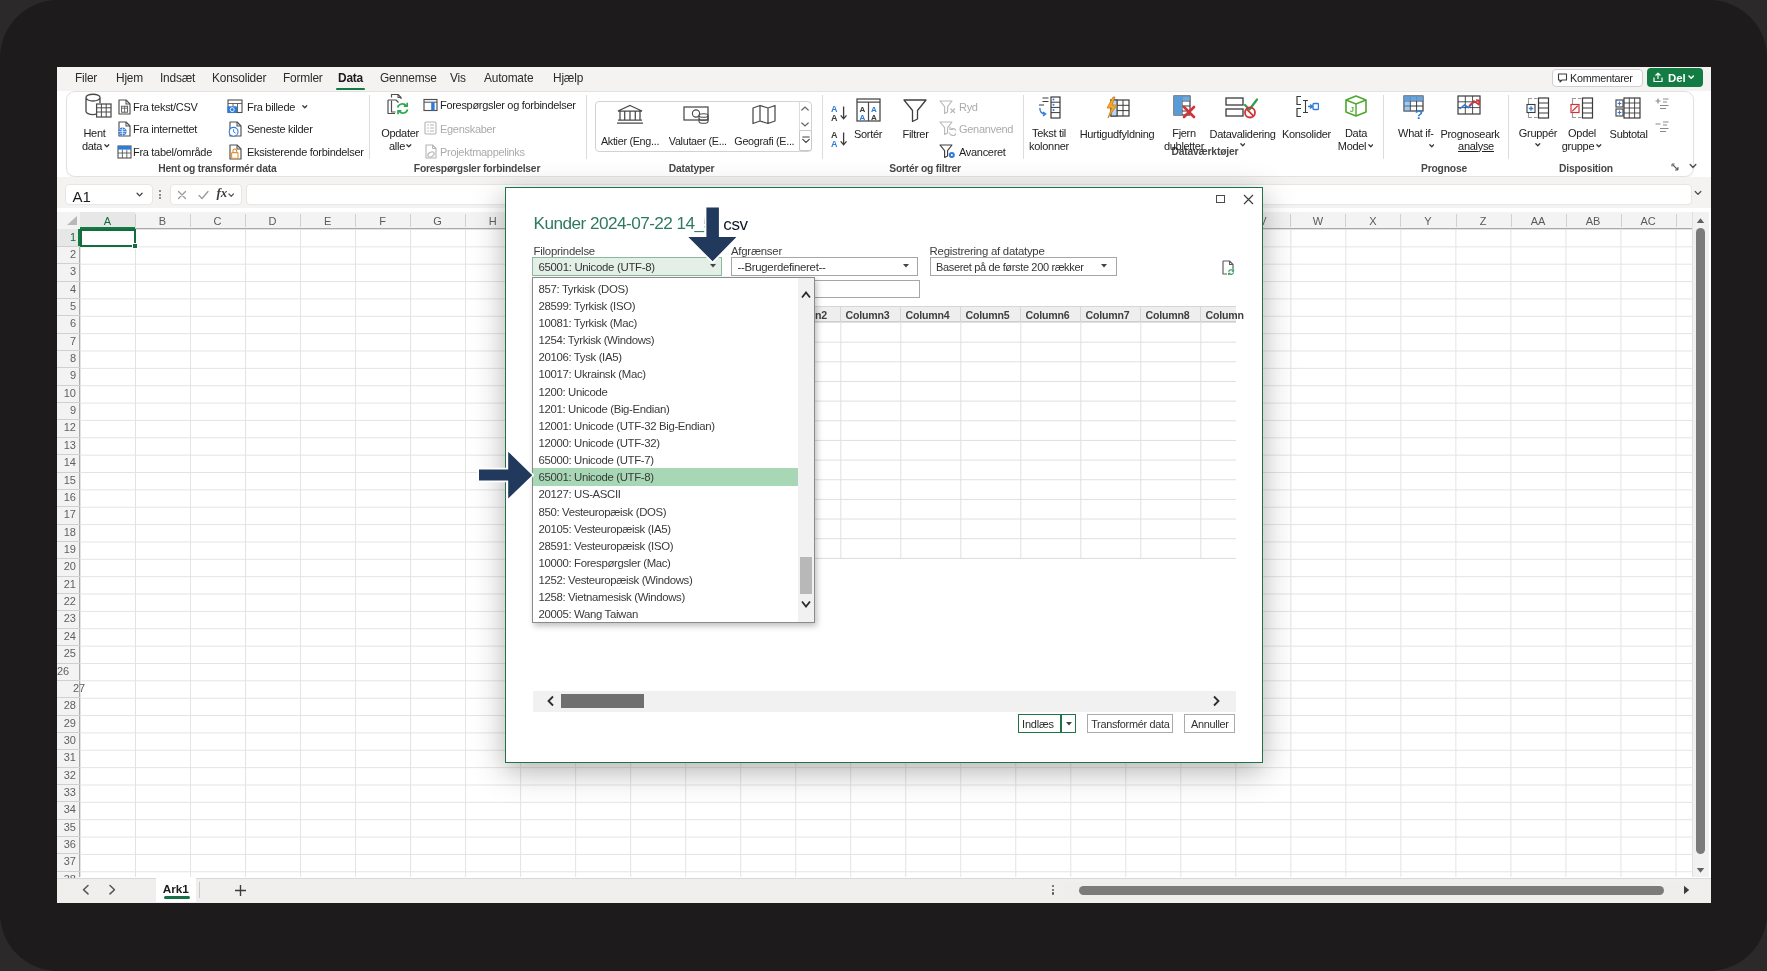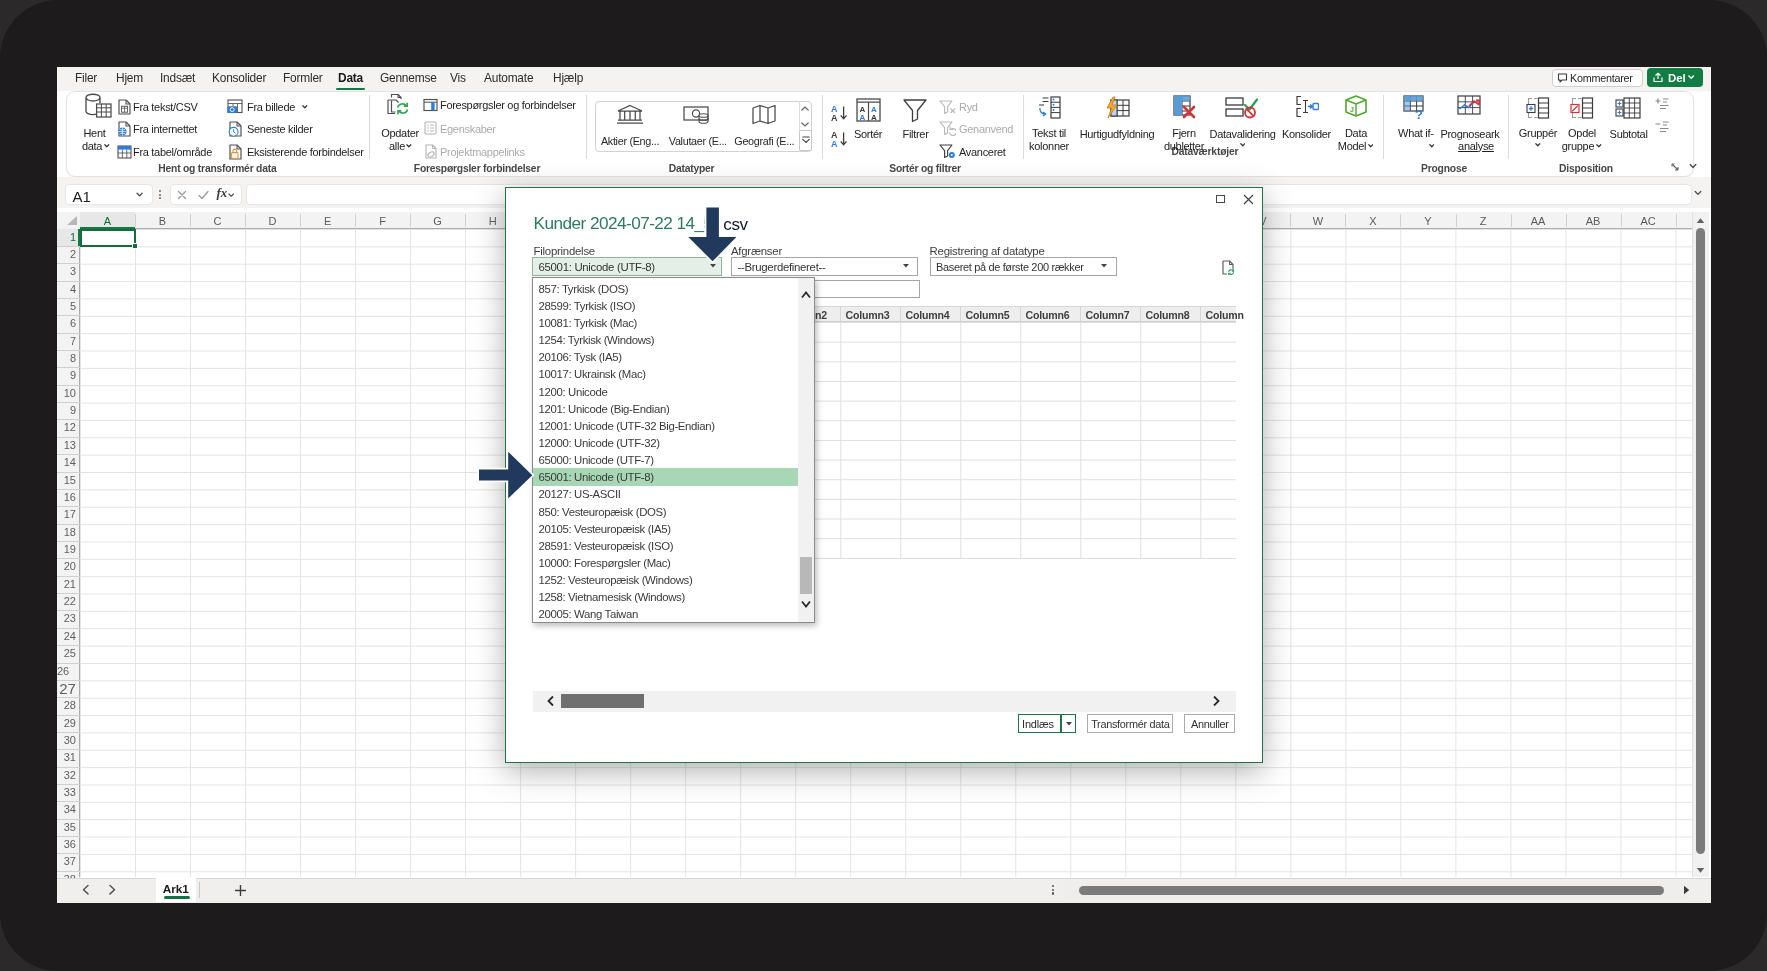--- a/index.html
+++ b/index.html
@@ -466,21 +466,21 @@
 <div class="a" style="left:0;top:526.06px;width:19px;height:17.36px;font-size:11px;color:#5f5f5f;text-align:right;line-height:17.36px">22</div>
 <div class="a " style="left:0px;top:543.42px;width:23px;height:1px;background:#d0d0d0"></div>
 <div class="a" style="left:0;top:543.42px;width:19px;height:17.36px;font-size:11px;color:#5f5f5f;text-align:right;line-height:17.36px">23</div>
 <div class="a " style="left:0px;top:560.78px;width:23px;height:1px;background:#d0d0d0"></div>
 <div class="a" style="left:0;top:560.78px;width:19px;height:17.36px;font-size:11px;color:#5f5f5f;text-align:right;line-height:17.36px">24</div>
 <div class="a " style="left:0px;top:578.14px;width:23px;height:1px;background:#d0d0d0"></div>
 <div class="a" style="left:0;top:578.14px;width:19px;height:17.36px;font-size:11px;color:#5f5f5f;text-align:right;line-height:17.36px">25</div>
 <div class="a " style="left:0px;top:595.5px;width:23px;height:1px;background:#d0d0d0"></div>
 <div class="a" style="left:0;top:595.5px;width:19px;height:17.36px;font-size:11px;color:#5f5f5f;text-align:left;line-height:17.36px">26</div>
 <div class="a " style="left:0px;top:612.86px;width:23px;height:1px;background:#d0d0d0"></div>
-<div class="a" style="left:1px;top:612.86px;width:19px;height:17.36px;font-size:15px;color:#5f5f5f;text-align:center;line-height:17.36px">27</div>
+<div class="a" style="left:16px;top:612.86px;width:19px;height:17.36px;font-size:11px;color:#5f5f5f;text-align:left;line-height:17.36px">27</div>
 <div class="a " style="left:0px;top:630.22px;width:23px;height:1px;background:#d0d0d0"></div>
 <div class="a" style="left:0;top:630.22px;width:19px;height:17.36px;font-size:11px;color:#5f5f5f;text-align:right;line-height:17.36px">28</div>
 <div class="a " style="left:0px;top:647.58px;width:23px;height:1px;background:#d0d0d0"></div>
 <div class="a" style="left:0;top:647.5799999999999px;width:19px;height:17.36px;font-size:11px;color:#5f5f5f;text-align:right;line-height:17.36px">29</div>
 <div class="a " style="left:0px;top:664.9399999999999px;width:23px;height:1px;background:#d0d0d0"></div>
 <div class="a" style="left:0;top:664.94px;width:19px;height:17.36px;font-size:11px;color:#5f5f5f;text-align:right;line-height:17.36px">30</div>
 <div class="a " style="left:0px;top:682.3000000000001px;width:23px;height:1px;background:#d0d0d0"></div>
 <div class="a" style="left:0;top:682.3px;width:19px;height:17.36px;font-size:11px;color:#5f5f5f;text-align:right;line-height:17.36px">31</div>
 <div class="a " style="left:0px;top:699.66px;width:23px;height:1px;background:#d0d0d0"></div>
 <div class="a" style="left:0;top:699.66px;width:19px;height:17.36px;font-size:11px;color:#5f5f5f;text-align:right;line-height:17.36px">32</div>

